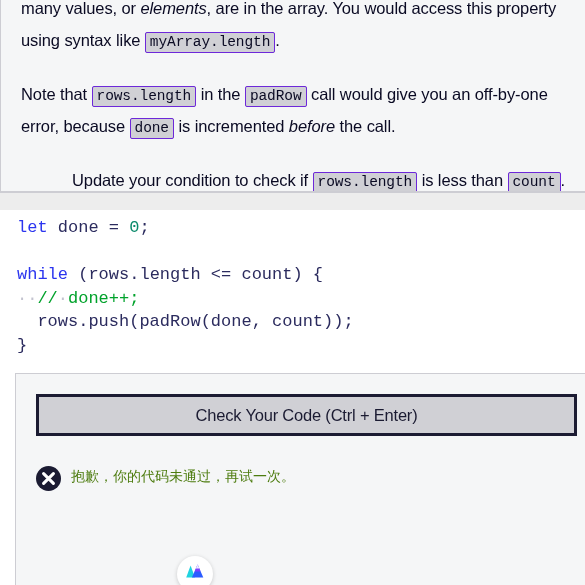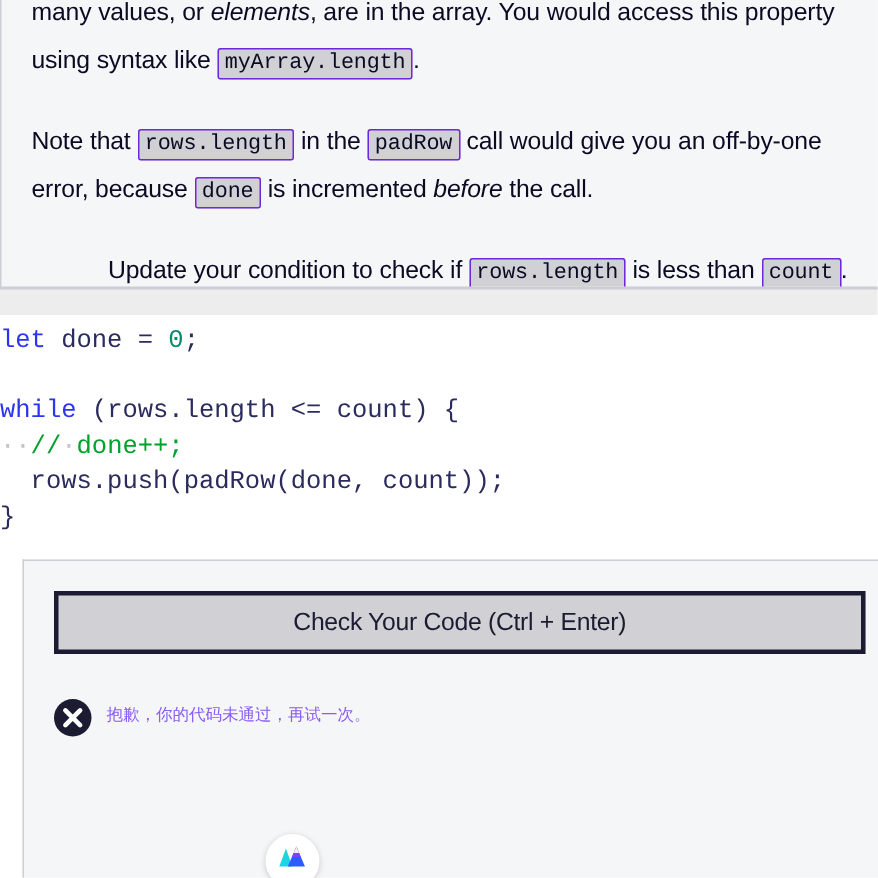--- a/index.html
+++ b/index.html
@@ -66,21 +66,21 @@
     overflow: hidden;
   }
   .code-area {
     font-family: "Liberation Mono", "DejaVu Sans Mono", monospace;
     font-size: 17px;
     line-height: 23.5px;
     padding-top: 6px;
     white-space: pre;
     color: #2b2b5e;
   }
-  .code-line { height: 23.5px; padding-left: 0px; }
+  .code-line { height: 23.5px; padding-left: 17px; }
   .kw        { color: #2b35ef; }
   .ident     { color: #2b2b5e; }
   .num       { color: #0b8a6b; }
   .comment   { color: #00a22b; }
   .ws-dot    { color: #c3c3cf; }
   .punct     { color: #2b2b5e; }
 
   
   #output-panel {
     position: absolute;
@@ -124,22 +124,22 @@
     flex: 0 0 auto;
     width: 25px; height: 25px;
     border-radius: 50%;
     background: #1b1b32;
     position: relative;
     margin-top: 2px;
   }
   .badge-icon svg { position: absolute; left: 0; top: 0; }
 
   .fail-text {
-    color: #8b5cf6;
-    font-size: 11px;
+    color: #4d7c0f;
+    font-size: 14px;
     line-height: 25px;
     font-family: "DejaVu Sans", "Liberation Sans", sans-serif;
     text-align: right;
   }
   .hint-text {
     color: #0a0a23;
     font-size: 16.5px;
     line-height: 29px;
     letter-spacing: -0.1px;
   }

